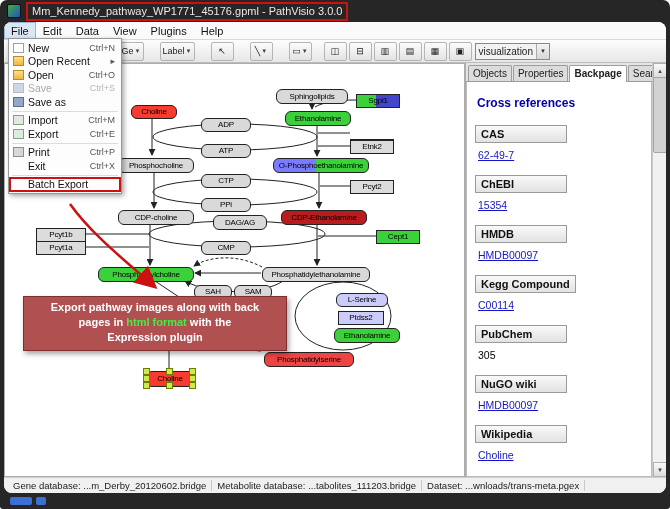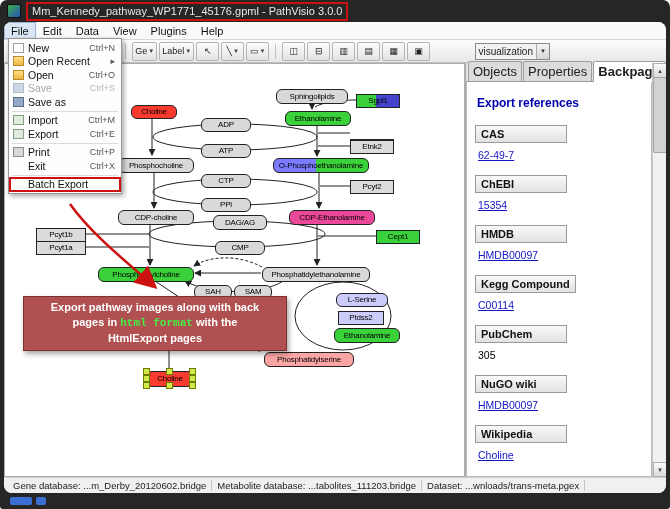--- a/index.html
+++ b/index.html
@@ -39,21 +39,21 @@
   .pnode-round{border-radius:6px;}
   .pnode-rect{border-radius:0;}
   .handle{position:absolute;z-index:4;width:5px;height:5px;background:#cfe84a;border:1px solid #6e7d00;}
 
   .callout{position:absolute;left:18px;top:232px;width:262px;height:50px;z-index:6;background:#b05050;border:1px solid #7e2f2f;box-shadow:2px 3px 5px rgba(0,0,0,.35);color:#fff;font-weight:bold;font-size:11px;text-align:center;padding-top:3px;line-height:15px;}
   .hl-green{color:#44ee44;}
 
   
   .panel{width:186px;background:#f0f0f0;border-left:1px solid #adadad;display:flex;flex-direction:column;min-height:0;}
   .tabs{height:18px;display:flex;align-items:flex-end;background:#e4e4e4;border-bottom:1px solid #9c9c9c;padding-left:2px;gap:1px;}
-  .tab{font-size:13px;padding:2px 4px;border:1px solid #9c9c9c;border-bottom:none;background:#dcdcdc;color:#222;border-radius:2px 2px 0 0;}
+  .tab{font-size:10px;padding:2px 4px;border:1px solid #9c9c9c;border-bottom:none;background:#dcdcdc;color:#222;border-radius:2px 2px 0 0;}
   .tab.active{background:#ffffff;position:relative;top:1px;padding-bottom:3px;font-weight:bold;}
   .panel-content{flex:1;background:#ffffff;border:1px solid #bbb;border-top:none;padding:6px 8px;overflow:hidden;}
   .bp-heading{color:#0000b0;font-weight:bold;font-size:12px;margin:8px 0 14px 2px;}
   .bp-section{margin-bottom:13px;}
   .bp-header{display:inline-block;min-width:80px;background:linear-gradient(#f9f9f9,#e2e2e2);border:1px solid #9a9a9a;font-size:11px;font-weight:bold;color:#111;padding:2px 5px;}
   .bp-link{display:block;margin:6px 0 0 3px;font-size:10.5px;color:#1515c8;text-decoration:underline;cursor:pointer;}
   .bp-link.plain{color:#000;text-decoration:none;cursor:default;}
   .bp-footer{font-weight:bold;font-size:12px;color:#000;margin-top:2px;}
 
   .vscroll{width:13px;background:#f1f1f1;border-left:1px solid #c9c9c9;position:relative;}
@@ -113,21 +113,21 @@
 
     <div class="toolbar">
       <span class="tb-newicon"></span>
       <span class="tb-sep"></span>
       <span>Zoom:</span>
       <span class="combo">
         <span class="val">100%</span>
         <span class="arrow">▼</span>
       </span>
       <span class="tb-sep"></span>
-      <span style="display:inline-flex;gap:2px;">
+      <span style="display:inline-flex;gap:16px;">
           <span class="tbtn">
             <span>Ge</span>
             <span class="dd">▼</span>
           </span>
           <span class="tbtn">
             <span>Label</span>
             <span class="dd">▼</span>
           </span>
           <span class="tbtn">
             <span>↖</span>
@@ -197,72 +197,72 @@
           <path class="edge" d="M256,209 L190,209" marker-end="url(#ah)"></path>
           <path class="edge dash" d="M257,203 C235,191 206,191 189,202" marker-end="url(#ah)"></path>
           <path class="edge" d="M278,217 C258,231 204,231 180,217" marker-end="url(#ah)"></path>
           <ellipse class="edge" cx="338" cy="252" rx="48" ry="34"></ellipse>
           <path class="edge" d="M150,217 L255,287" marker-end="url(#ah)"></path>
           <path class="edge" d="M164,306 L164,287"></path>
         </svg>
 
         <div class="callout" style="background: rgb(176, 80, 80);">
           <div>Export pathway images along with back</div>
-          <div><span>pages in </span><span class="hl-green" style="color: rgb(68, 238, 68); font-family: Liberation Mono, monospace;">html format</span><span> with the</span></div>
-          <div>HtmlExport pages</div>
+          <div><span>pages in </span><span class="hl-green" style="color: rgb(68, 238, 68);">html format</span><span> with the</span></div>
+          <div>Expression plugin</div>
         </div>
       <div class="pnode pnode-round" style="left: 271px; top: 25px; width: 70px; height: 13px; background: rgb(217, 217, 217);">Sphingolipids</div>
           <div class="pnode pnode-rect" style="left: 351px; top: 30px; width: 42px; height: 12px; background: linear-gradient(90deg, rgb(58, 209, 58) 0px, rgb(58, 209, 58) 45%, rgb(68, 68, 204) 45%, rgb(68, 68, 204) 100%);">Sgpl1</div>
           <div class="pnode pnode-round" style="left: 126px; top: 41px; width: 44px; height: 12px; background: rgb(249, 58, 46);">Choline</div>
           <div class="pnode pnode-round" style="left: 280px; top: 47px; width: 64px; height: 13px; background: rgb(58, 209, 58);">Ethanolamine</div>
           <div class="pnode pnode-round" style="left: 196px; top: 54px; width: 48px; height: 12px; background: rgb(217, 217, 217);">ADP</div>
           <div class="pnode pnode-rect" style="left: 345px; top: 63px; width: 42px; height: 12px; background: #ef4444; margin-top: 12px;">Etnk1</div>
           <div class="pnode pnode-rect" style="left: 345px; top: 76px; width: 42px; height: 12px; background: rgb(220, 220, 220);">Etnk2</div>
           <div class="pnode pnode-round" style="left: 196px; top: 80px; width: 48px; height: 12px; background: rgb(217, 217, 217);">ATP</div>
           <div class="pnode pnode-round" style="left: 113px; top: 94px; width: 74px; height: 13px; background: rgb(217, 217, 217);">Phosphocholine</div>
           <div class="pnode pnode-round" style="left: 268px; top: 94px; width: 94px; height: 13px; background: linear-gradient(90deg, rgb(123, 123, 255) 0px, rgb(123, 123, 255) 45%, rgb(58, 209, 58) 45%, rgb(58, 209, 58) 100%);">O-Phosphoethanolamine</div>
           <div class="pnode pnode-round" style="left: 196px; top: 110px; width: 48px; height: 12px; background: rgb(217, 217, 217);">CTP</div>
           <div class="pnode pnode-rect" style="left: 345px; top: 116px; width: 42px; height: 12px; background: rgb(220, 220, 220);">Pcyt2</div>
           <div class="pnode pnode-round" style="left: 196px; top: 134px; width: 48px; height: 12px; background: rgb(217, 217, 217);">PPi</div>
           <div class="pnode pnode-round" style="left: 113px; top: 146px; width: 74px; height: 13px; background: rgb(217, 217, 217);">CDP-choline</div>
           <div class="pnode pnode-round" style="left: 208px; top: 151px; width: 52px; height: 13px; background: rgb(217, 217, 217);">DAG/AG</div>
-          <div class="pnode pnode-round" style="left: 276px; top: 146px; width: 84px; height: 13px; background: #ec4899; margin-left: 8px;">CDP-Ethanolamine</div>
+          <div class="pnode pnode-round" style="left: 276px; top: 146px; width: 84px; height: 13px; background: #b91c1c;">CDP-Ethanolamine</div>
           <div class="pnode pnode-rect" style="left: 31px; top: 164px; width: 48px; height: 12px; background: rgb(220, 220, 220);">Pcyt1b</div>
           <div class="pnode pnode-rect" style="left: 31px; top: 177px; width: 48px; height: 12px; background: rgb(220, 220, 220);">Pcyt1a</div>
           <div class="pnode pnode-rect" style="left: 371px; top: 166px; width: 42px; height: 12px; background: rgb(58, 209, 58);">Cept1</div>
-          <div class="pnode pnode-round" style="left: 196px; top: 177px; width: 48px; height: 12px; background: rgb(217, 217, 217); margin-left: 14px;">CMP</div>
+          <div class="pnode pnode-round" style="left: 196px; top: 177px; width: 48px; height: 12px; background: rgb(217, 217, 217);">CMP</div>
           <div class="pnode pnode-round" style="left: 93px; top: 203px; width: 94px; height: 13px; background: rgb(58, 209, 58);">Phosphatidylcholine</div>
           <div class="pnode pnode-round" style="left: 257px; top: 203px; width: 106px; height: 13px; background: rgb(217, 217, 217);">Phosphatidylethanolamine</div>
           <div class="pnode pnode-round" style="left: 189px; top: 221px; width: 36px; height: 12px; background: rgb(217, 217, 217);">SAH</div>
           <div class="pnode pnode-round" style="left: 229px; top: 221px; width: 36px; height: 12px; background: rgb(217, 217, 217);">SAM</div>
           <div class="pnode pnode-round" style="left: 331px; top: 229px; width: 50px; height: 12px; background: rgb(204, 204, 250); text-align: right;">L-Serine</div>
           <div class="pnode pnode-rect" style="left: 333px; top: 247px; width: 44px; height: 12px; background: rgb(204, 204, 250);">Ptdss2</div>
           <div class="pnode pnode-round" style="left: 329px; top: 264px; width: 64px; height: 13px; background: rgb(58, 209, 58);">Ethanolamine</div>
-          <div class="pnode pnode-round" style="left: 259px; top: 288px; width: 88px; height: 13px; background: #fca5a5;">Phosphatidylserine</div>
+          <div class="pnode pnode-round" style="left: 259px; top: 288px; width: 88px; height: 13px; background: #ef4444;">Phosphatidylserine</div>
           <div class="pnode pnode-round" style="left: 141px; top: 307px; width: 46px; height: 14px; background: rgb(249, 58, 46);">Choline</div>
           <div class="handle" style="left: 138px; top: 304px;"></div>
           <div class="handle" style="left: 161px; top: 304px;"></div>
           <div class="handle" style="left: 184px; top: 304px;"></div>
           <div class="handle" style="left: 138px; top: 311px;"></div>
           <div class="handle" style="left: 184px; top: 311px;"></div>
           <div class="handle" style="left: 138px; top: 318px;"></div>
           <div class="handle" style="left: 161px; top: 318px;"></div>
           <div class="handle" style="left: 184px; top: 318px;"></div>
         </div>
 
       <div class="panel">
         <div class="tabs">
             <div class="tab">Objects</div>
             <div class="tab">Properties</div>
             <div class="tab active">Backpage</div>
             <div class="tab">Search</div>
             <div class="tab">Legend</div>
           </div>
         <div class="panel-content">
-          <div class="bp-heading">Export references</div>
+          <div class="bp-heading">Cross references</div>
           <div>
               <div class="bp-section"><div class="bp-header">CAS</div><a class="bp-link">62-49-7</a></div>
               <div class="bp-section"><div class="bp-header">ChEBI</div><a class="bp-link">15354</a></div>
               <div class="bp-section"><div class="bp-header">HMDB</div><a class="bp-link">HMDB00097</a></div>
               <div class="bp-section"><div class="bp-header">Kegg Compound</div><a class="bp-link">C00114</a></div>
               <div class="bp-section"><div class="bp-header">PubChem</div><div class="bp-link plain">305</div></div>
               <div class="bp-section"><div class="bp-header">NuGO wiki</div><a class="bp-link">HMDB00097</a></div>
               <div class="bp-section"><div class="bp-header">Wikipedia</div><a class="bp-link">Choline</a></div>
             </div>
           <div class="bp-footer">Expression data</div>

